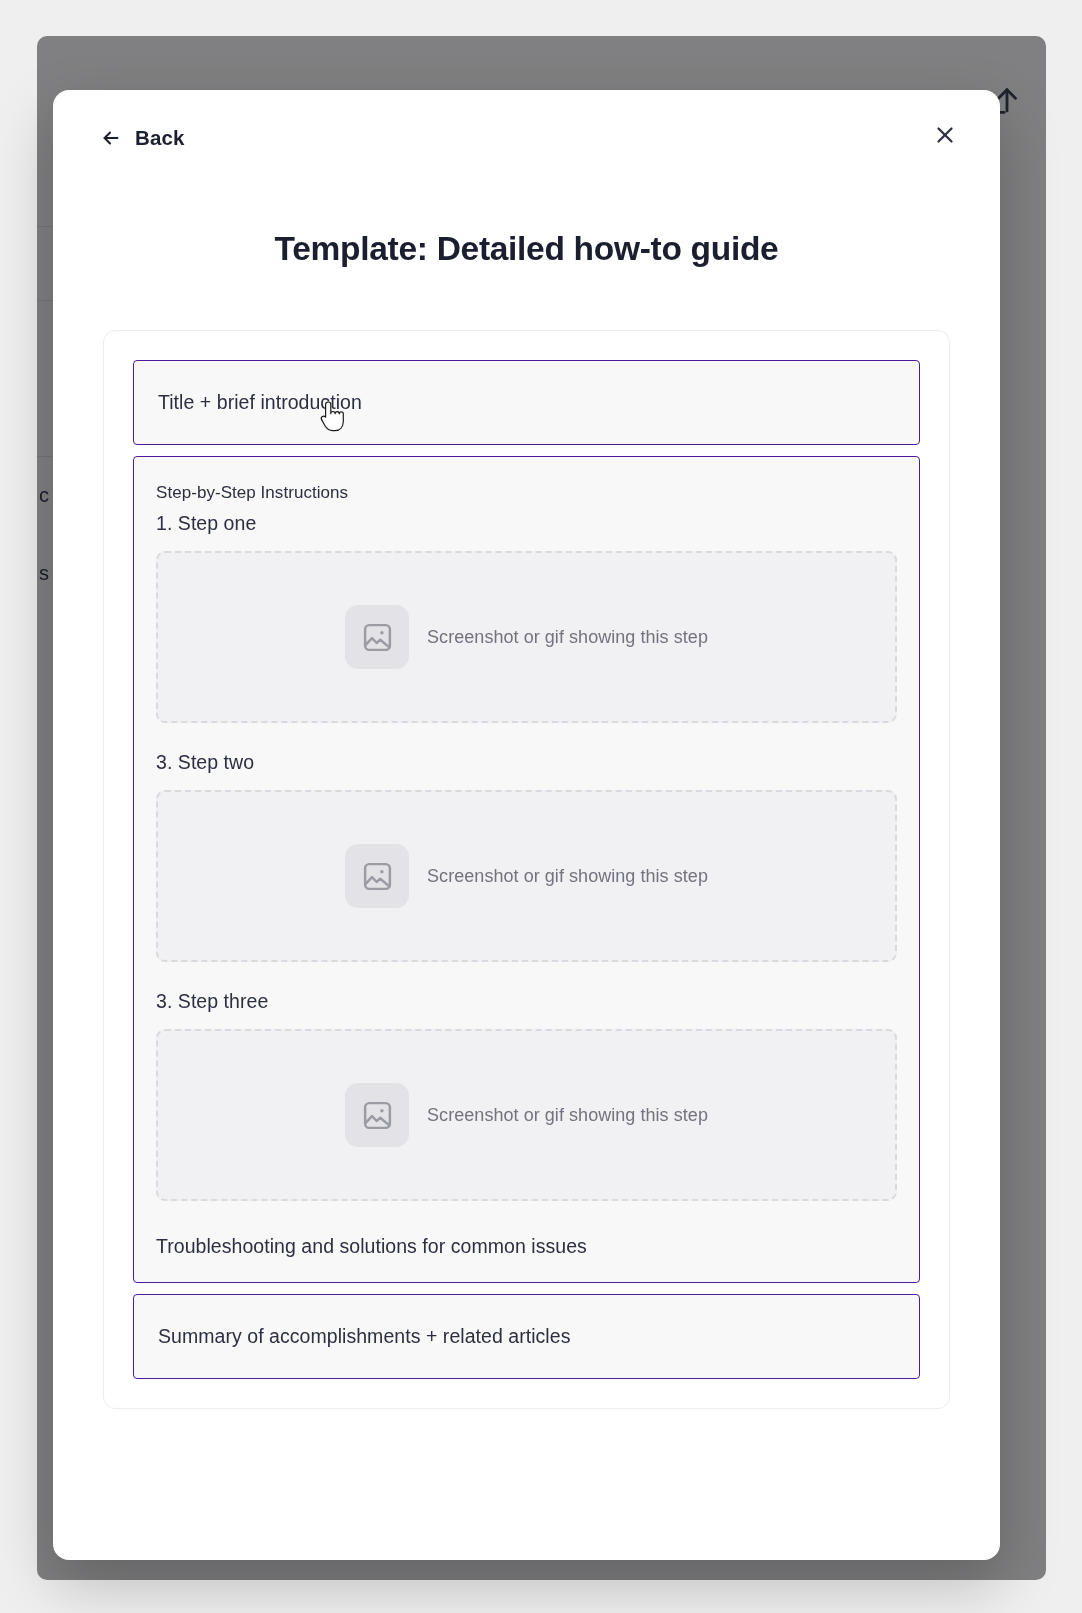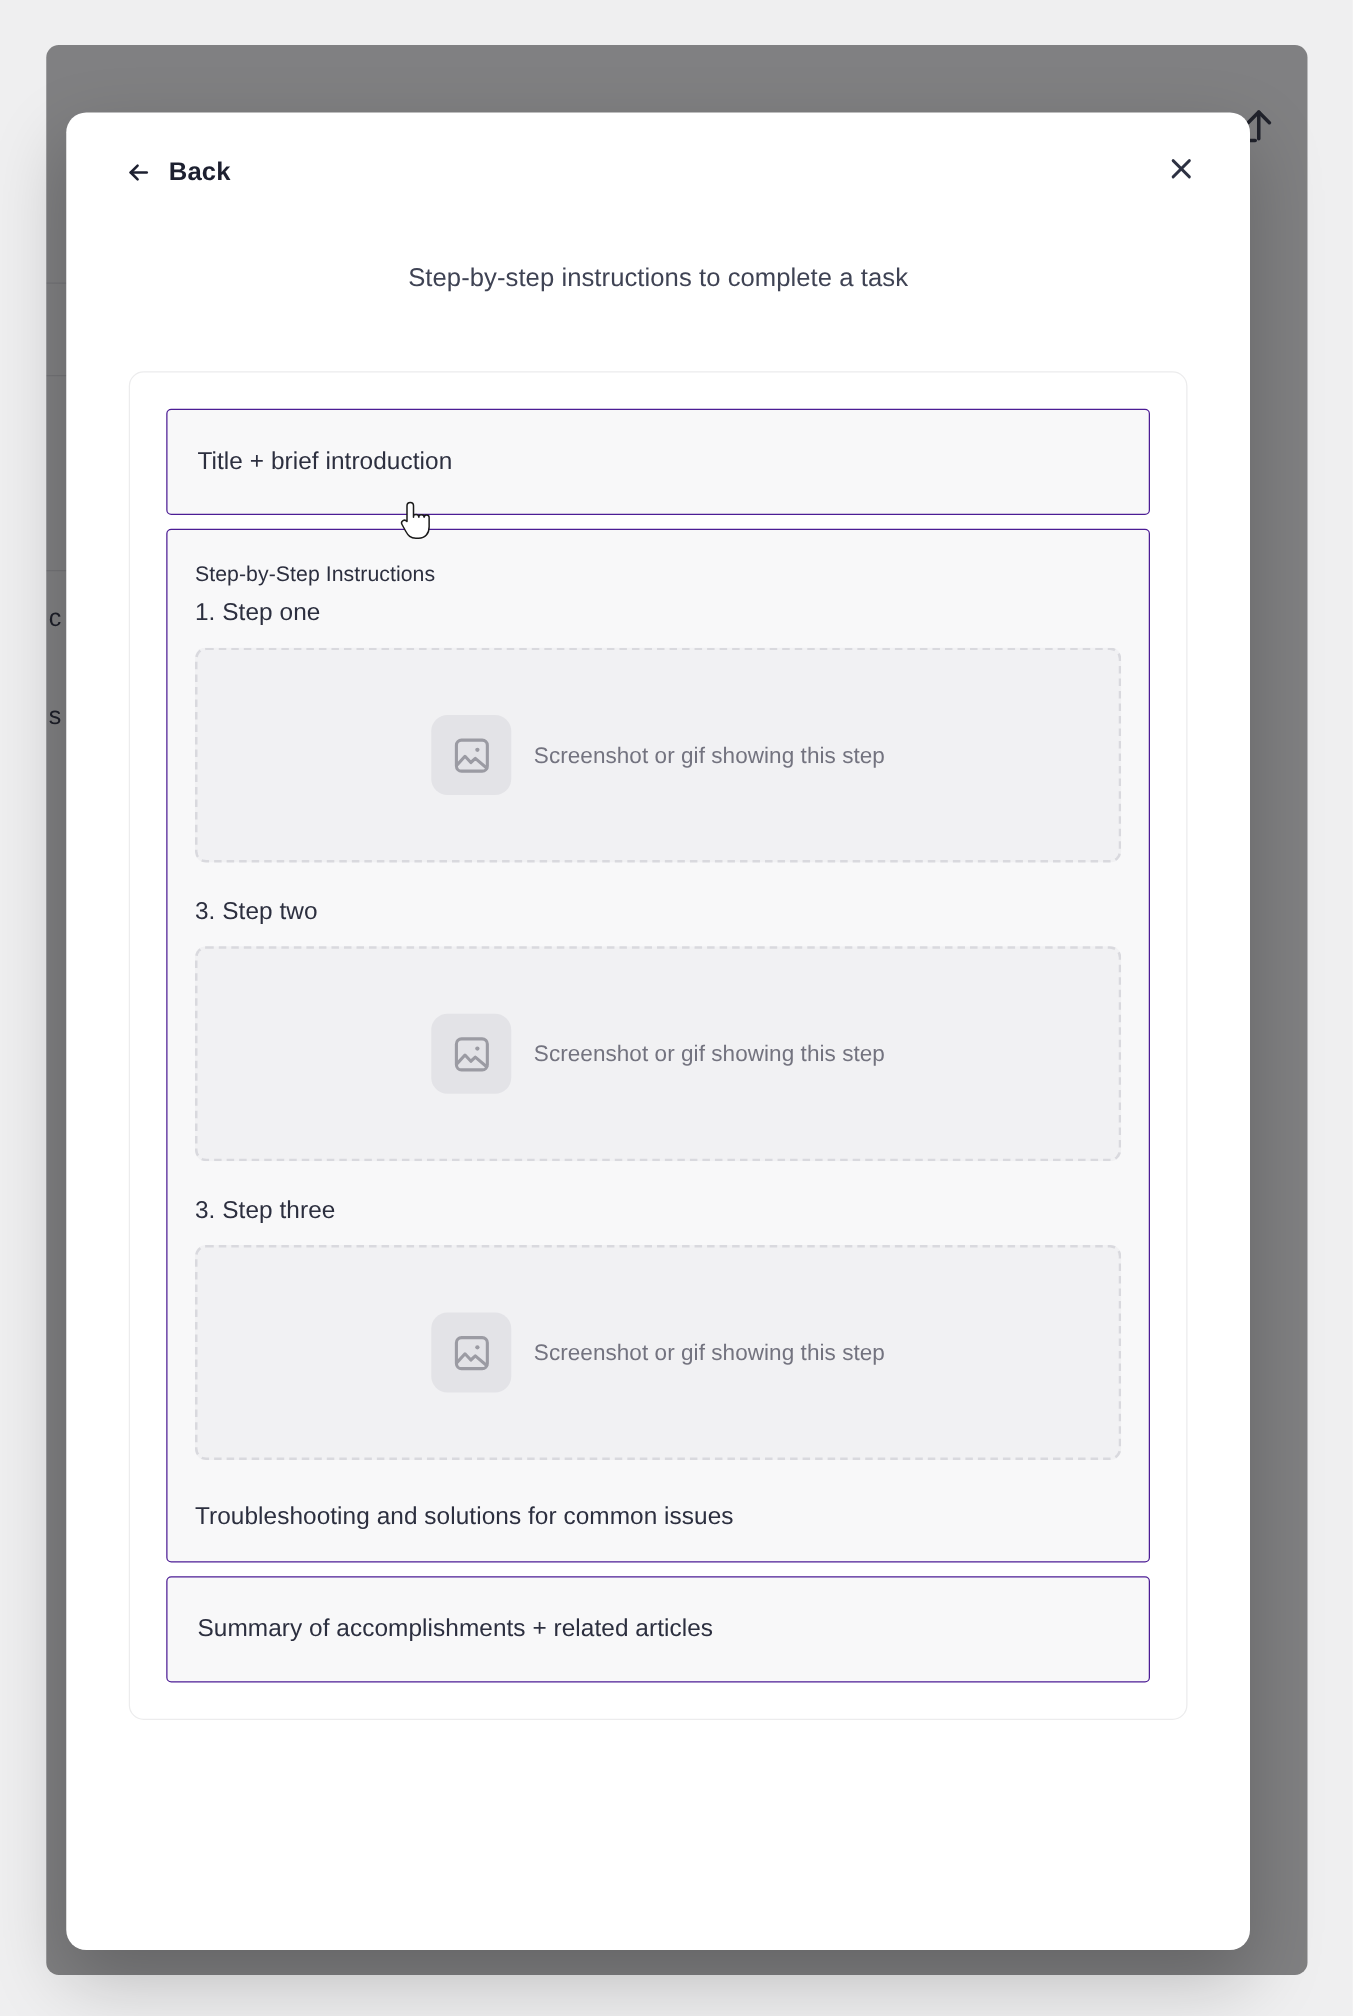--- a/index.html
+++ b/index.html
@@ -334,21 +334,21 @@
       </button>
 
       <button class="close-button">
         <svg viewBox="0 0 24 24" fill="none" stroke="currentColor" stroke-width="2.1" stroke-linecap="round" stroke-linejoin="round">
           <path d="M18 6L6 18"></path>
             <path d="M6 6l12 12"></path>
         </svg>
       </button>
     </div>
 
-    <p class="modal-subtitle">Step-by-step instructions to complete a task</p>
+    <h1 class="modal-title">Template: Detailed how-to guide</h1>
 
     <div class="preview-frame">
 
       <div class="block">
         <div class="block-text">Title + brief introduction</div>
       </div>
 
       <div class="block steps-block">
         <div class="steps-heading">Step-by-Step Instructions</div>
 

